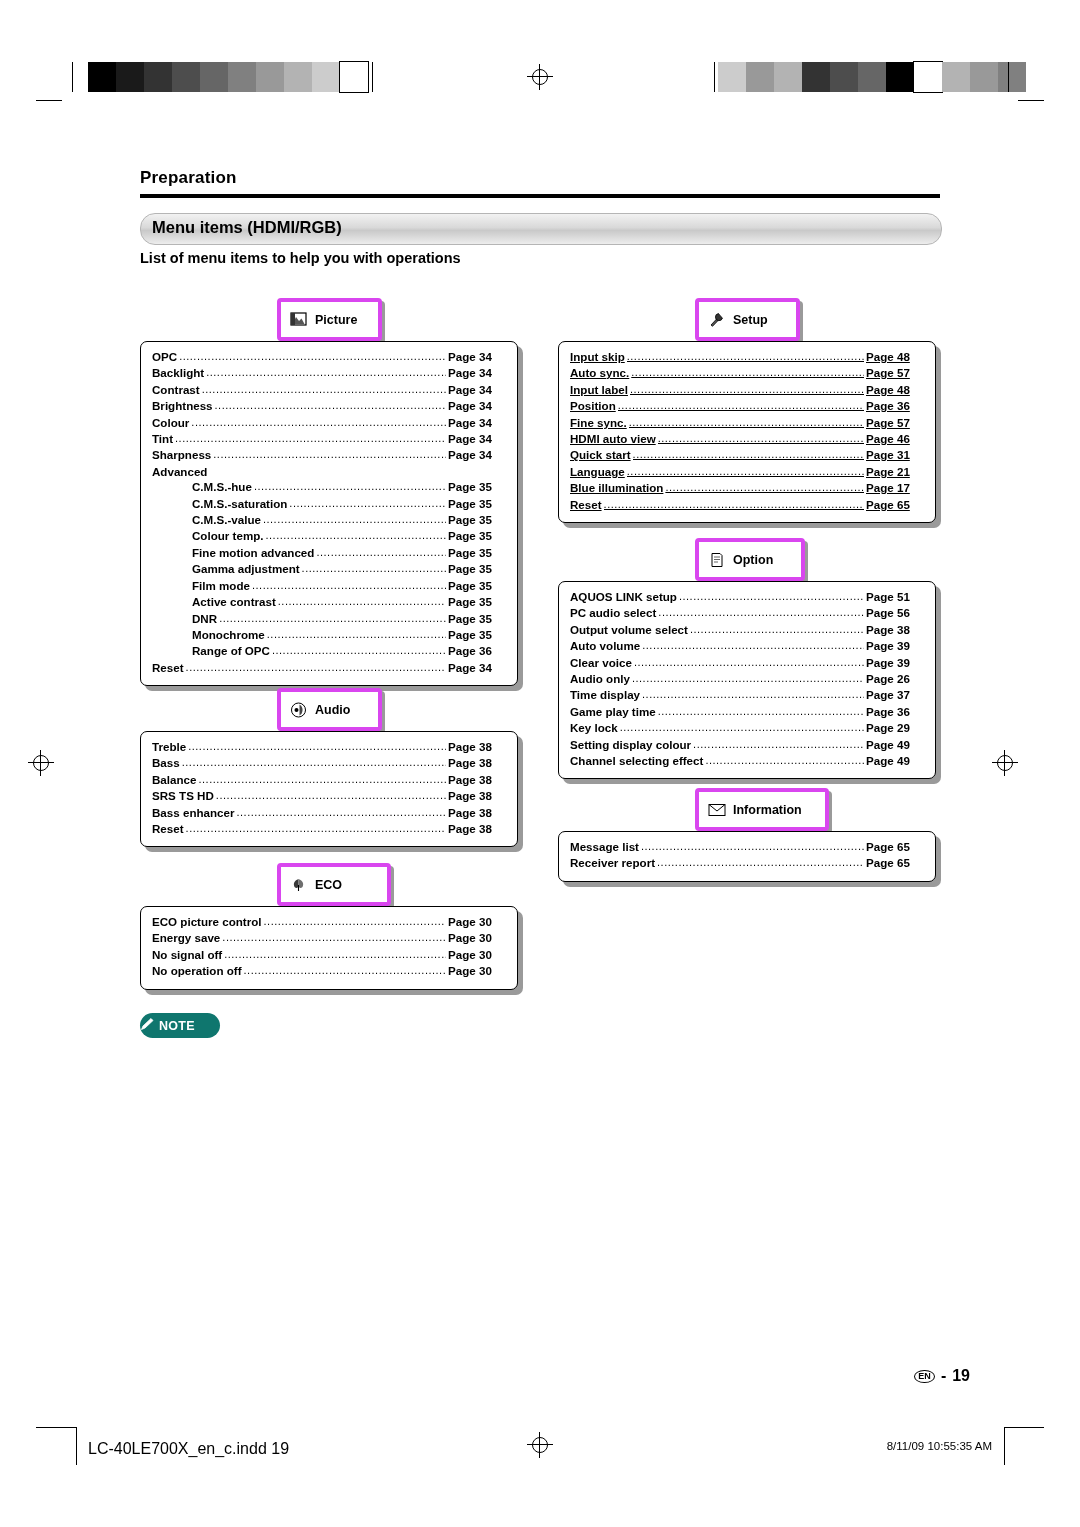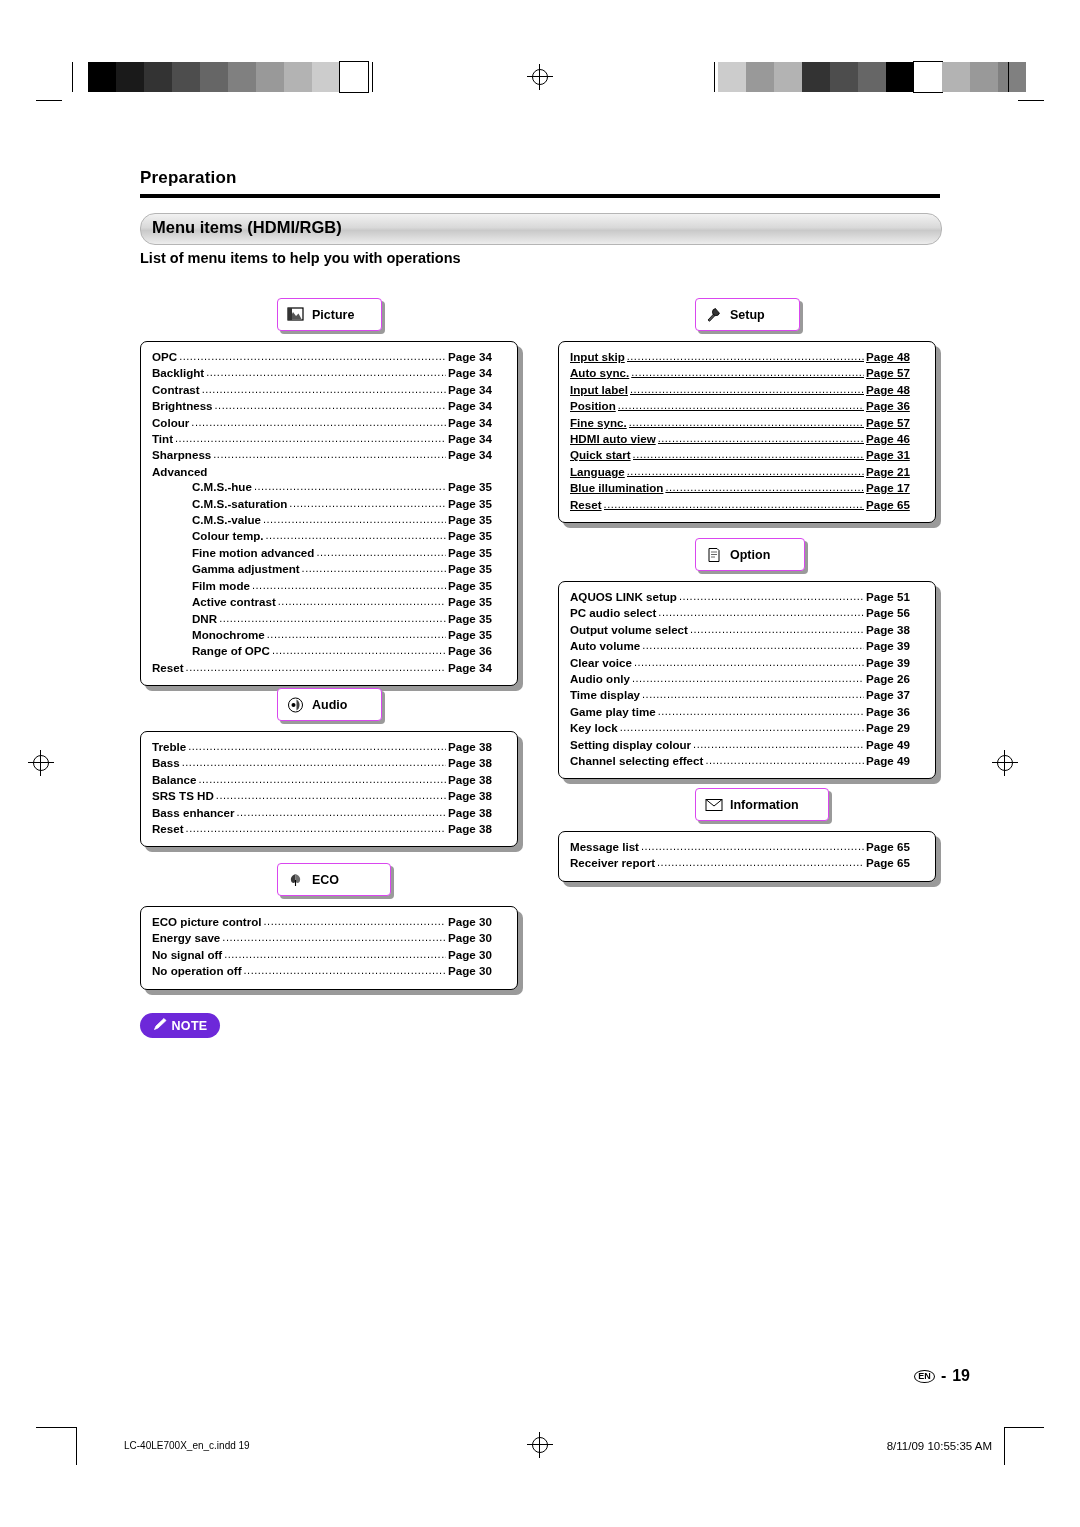--- a/index.html
+++ b/index.html
@@ -98,22 +98,22 @@
     position: absolute;
     left: 140px;
     top: 250px;
     font-size: 14.5px;
     font-weight: bold;
   }
 
   
   .tab {
     position: absolute;
-    height: 33px;
-    border: 1px solid #d946ef;
+    height: 43px;
+    border: 4px solid #d946ef;
     border-radius: 4px;
     background: #fff;
     box-shadow: 3px 3px 0 #9a9a9a;
     display: flex;
     align-items: center;
     padding: 0 12px 0 8px;
     box-sizing: border-box;
   }
   .tab .tab-icon {
     width: 19px; height: 19px;
@@ -165,24 +165,24 @@
   .row.indent .lbl { padding-left: 40px; }
 
   
   .note-badge {
     position: absolute;
     left: 140px;
     top: 1013px;
     width: 80px;
     height: 25px;
     border-radius: 12.5px;
-    background: #6d28d9;
+    background: #0f766e;
     display: flex;
     align-items: center;
-    justify-content: center;
+    justify-content: flex-start;
     gap: 5px;
   }
   .note-badge .note-text {
     color: #fff;
     font-size: 12.5px;
     font-weight: bold;
     letter-spacing: 0.3px;
   }
   .note-body {
     position: absolute;
@@ -210,22 +210,21 @@
     border-radius: 50%;
     font-size: 9px;
     font-weight: bold;
     padding: 1px 3px;
     line-height: 1;
   }
   .footer-left {
     position: absolute;
     left: 88px;
     top: 1440px;
-    font-size: 10px;
-    margin-left: 36px;
+    font-size: 16px;
   }
   .footer-right {
     position: absolute;
     right: 88px;
     top: 1440px;
     font-size: 11.5px;
     padding-left: 44px;
   }
   .footer-rule {
     position: absolute;

